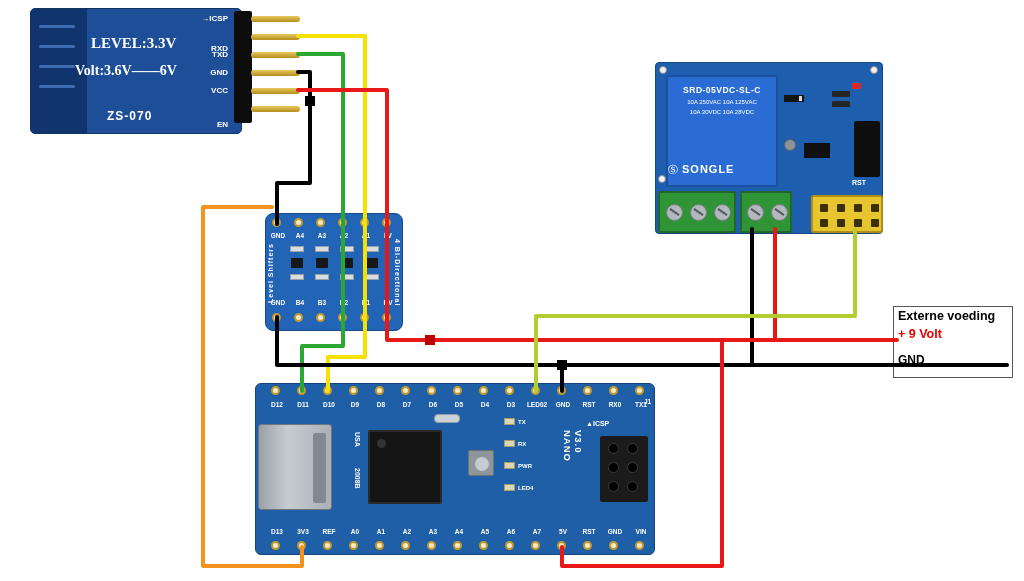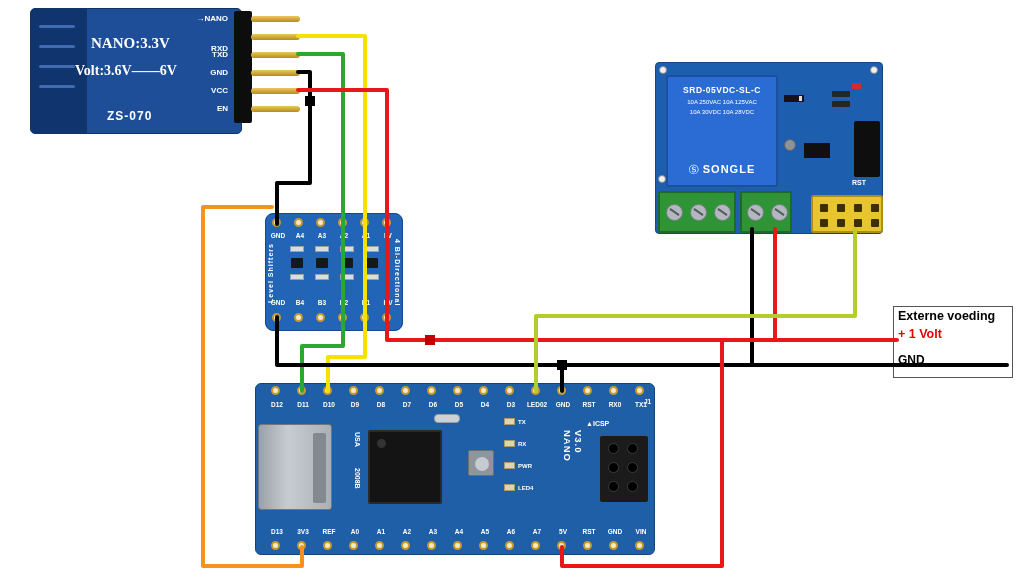--- a/index.html
+++ b/index.html
@@ -46,21 +46,21 @@
   .icsp-hole{position:absolute;width:11px;height:11px;border-radius:50%;background:#000;border:1px solid #3c3c3c}
   .icsp-label{position:absolute;left:330px;top:36px;color:#fff;font-size:7px;font-weight:bold}
   .j1{position:absolute;left:388px;top:14px;color:#fff;font-size:6.5px;font-weight:bold}
   .vtext{position:absolute;writing-mode:vertical-rl;font-size:7px;color:#fff;font-weight:bold}
 
   
   .relay{position:absolute;left:655px;top:62px;width:228px;height:172px;background:#1d5fae;border:1px solid #134684;border-radius:4px}
   .relay-cube{position:absolute;left:10px;top:12px;width:112px;height:112px;background:#2b6cd4;border:2px solid #1b4fa0;border-radius:3px;color:#fff;overflow:hidden}
   .rc-line1{margin-top:8px;text-align:center;font-size:8.5px;font-weight:bold;letter-spacing:.5px;white-space:nowrap}
   .rc-line2,.rc-line3{text-align:center;font-size:6px;margin-top:4px;white-space:nowrap}
-  .rc-brand{position:absolute;bottom:8px;left:0;right:0;text-align:center;font-size:11px;font-weight:bold;letter-spacing:1px}
+  .rc-brand{position:absolute;bottom:8px;left:0;right:0;text-align:left;font-size:11px;font-weight:bold;letter-spacing:1px}
   .rc-logo{font-size:10px;margin-right:3px;font-weight:normal}
   .term{position:absolute;top:128px;height:42px;background:#2f9436;border:2px solid #20672a;border-radius:2px}
   .term3{left:2px;width:78px}
   .term2{left:84px;width:52px}
   .screw{position:absolute;top:11px;width:17px;height:17px;border-radius:50%;background:#b2b8bd;border:1px solid #757c83}
   .screw::after{content:"";position:absolute;left:2px;top:6px;width:11px;height:2px;background:#555b61;transform:rotate(35deg)}
   .yellow-header{position:absolute;left:155px;top:132px;width:72px;height:38px;background:#e7c52f;border:2px solid #b08e15;border-radius:3px}
   .yh-hole{position:absolute;width:8px;height:8px;background:#3c3000;border-radius:1px}
   .relay-led{position:absolute;left:196px;top:20px;width:9px;height:6px;background:#d42a2a}
   .relay-r{position:absolute;width:18px;height:6px;background:#262626;border-radius:1px}
@@ -87,37 +87,37 @@
 
 <div id="canvas">
 
   <div class="bt">
     <div class="bt-antenna">
       <div class="bt-trace" style="top:16px"></div>
       <div class="bt-trace" style="top:36px"></div>
       <div class="bt-trace" style="top:56px"></div>
       <div class="bt-trace" style="top:76px"></div>
     </div>
-    <div class="bt-text bt-level">NANO:3.3V</div>
+    <div class="bt-text bt-level">LEVEL:3.3V</div>
     <div class="bt-text bt-power">Volt:3.6V——6V</div>
     <div class="bt-text bt-model">ZS-070</div>
     <div class="bt-header"></div>
     <div id="bt-pins" style="position:absolute;inset:0">
         <div class="bt-pin" style="top: 7px;"></div>
-        <div class="bt-pin-label" style="top: 5px;">→NANO</div>
+        <div class="bt-pin-label" style="top: 5px;">→ICSP</div>
         <div class="bt-pin" style="top: 25px;"></div>
         <div class="bt-pin-label" style="top: 35px;">RXD</div>
         <div class="bt-pin" style="top: 43px;"></div>
         <div class="bt-pin-label" style="top: 41px;">TXD</div>
         <div class="bt-pin" style="top: 61px;"></div>
         <div class="bt-pin-label" style="top: 59px;">GND</div>
         <div class="bt-pin" style="top: 79px;"></div>
         <div class="bt-pin-label" style="top: 77px;">VCC</div>
         <div class="bt-pin" style="top: 97px;"></div>
-        <div class="bt-pin-label" style="top: 95px;">EN</div>
+        <div class="bt-pin-label" style="top: 111px;">EN</div>
       </div>
   </div>
 
   <div class="ls" id="ls">
     <div class="ls-side ls-left">Level Shifters</div>
     <div class="ls-side ls-right">4 Bi-Directional</div>
   <div class="hole" style="left: 6px; top: 4px;"></div>
       <div class="pinlbl" style="left: 1px; top: 18px;">GND</div>
       <div class="hole" style="left: 28px; top: 4px;"></div>
       <div class="pinlbl" style="left: 23px; top: 18px;">A4</div>
@@ -286,21 +286,21 @@
     <div class="relay-ic"></div>
     <div class="relay-block"></div>
     <div class="relay-rst">RST</div>
     <div class="rhole" style="left:3px;top:3px"></div>
     <div class="rhole" style="left:214px;top:3px"></div>
     <div class="rhole" style="left:2px;top:112px"></div>
   </div>
 
   <div class="pbox">
     <div class="pbox-title">Externe voeding</div>
-    <div class="pbox-plus" id="pbox-plus" style="color: rgb(230, 0, 0);">+ 1 Volt</div>
+    <div class="pbox-plus" id="pbox-plus" style="color: rgb(230, 0, 0);">+ 9 Volt</div>
     <div class="pbox-gnd">GND</div>
   </div>
 
   <svg id="wires" width="1024" height="581">
       <polyline points="298,36 365,36 365,357 328,357 328,391" stroke="#f5e200" fill="none" stroke-width="4" stroke-linecap="round" stroke-linejoin="round"></polyline>
       <polyline points="298,54 343,54 343,346 302,346 302,391" stroke="#2ca832" fill="none" stroke-width="4" stroke-linecap="round" stroke-linejoin="round"></polyline>
       <polyline points="298,72 310,72 310,183 277,183 277,224" stroke="#000000" fill="none" stroke-width="4" stroke-linecap="round" stroke-linejoin="round"></polyline>
       <polyline points="277,317 277,365 1007,365" stroke="#000000" fill="none" stroke-width="4" stroke-linecap="round" stroke-linejoin="round"></polyline>
       <polyline points="562,391 562,365" stroke="#000000" fill="none" stroke-width="4" stroke-linecap="round" stroke-linejoin="round"></polyline>
       <polyline points="752,229 752,365" stroke="#000000" fill="none" stroke-width="4" stroke-linecap="round" stroke-linejoin="round"></polyline>

